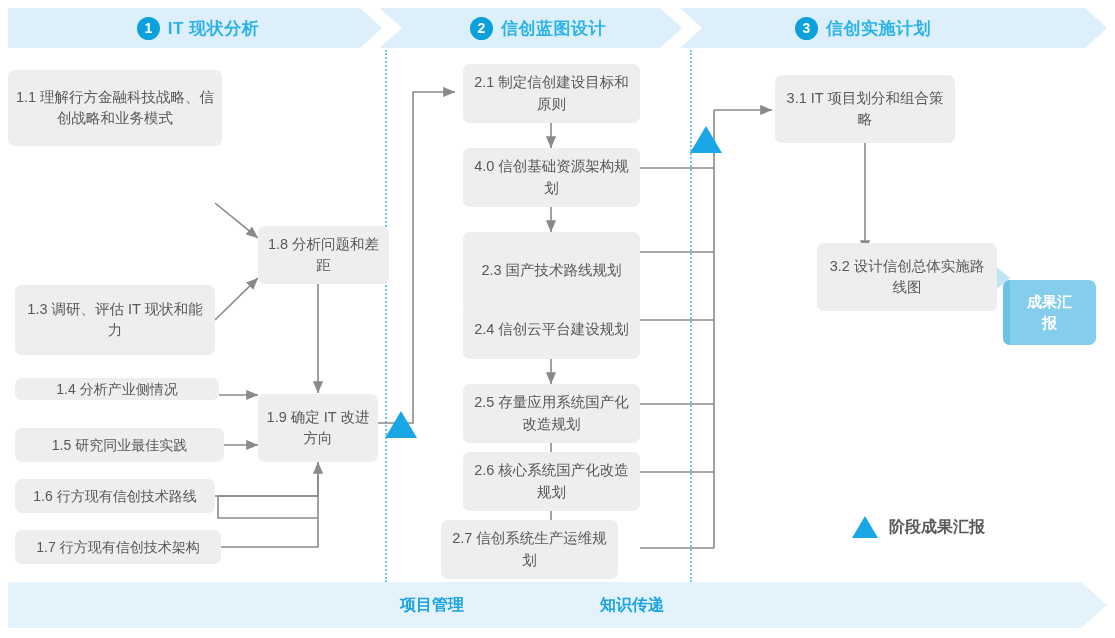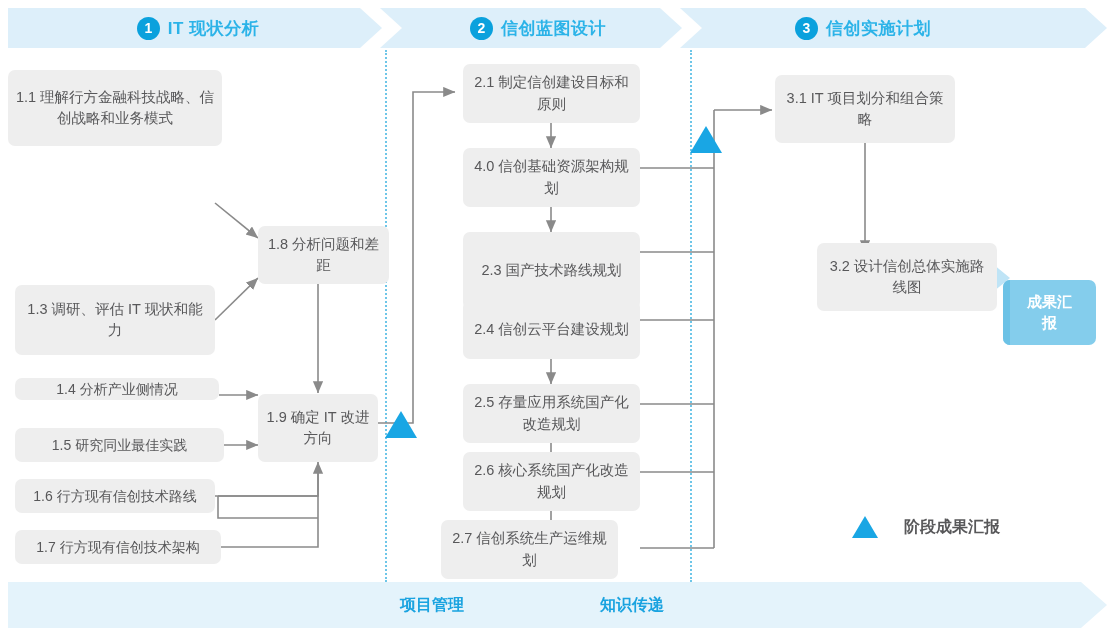--- a/index.html
+++ b/index.html
@@ -31,21 +31,21 @@
   .result-edge{position:absolute;left:0;top:0;width:7px;height:100%;
                background:#6cc2e6;border-radius:7px 0 0 7px;}
 
   
   .vdot{position:absolute;width:0;border-left:2px dotted #6ec6e8;}
 
   
   #wires{position:absolute;left:0;top:0;width:1115px;height:638px;pointer-events:none;}
 
   
-  #legend{position:absolute;left:852px;top:516px;display:flex;align-items:center;gap:26px;}
+  #legend{position:absolute;left:852px;top:516px;display:flex;align-items:center;gap:11px;}
   .tri{width:0;height:0;border-left:15px solid transparent;border-right:15px solid transparent;
        border-bottom:25px solid #19a6e4;}
   #legend .tri{border-left-width:13px;border-right-width:13px;border-bottom-width:22px;}
   .legend-text{color:#58585a;font-size:16px;font-weight:bold;white-space:nowrap;}
 
   .mark-tri{position:absolute;width:0;height:0;
             border-left:16px solid transparent;border-right:16px solid transparent;
             border-bottom:27px solid #19a6e4;}
 </style>
 </head>

